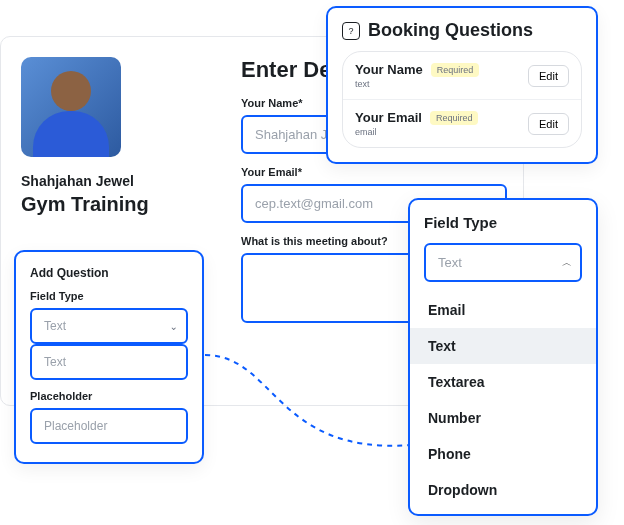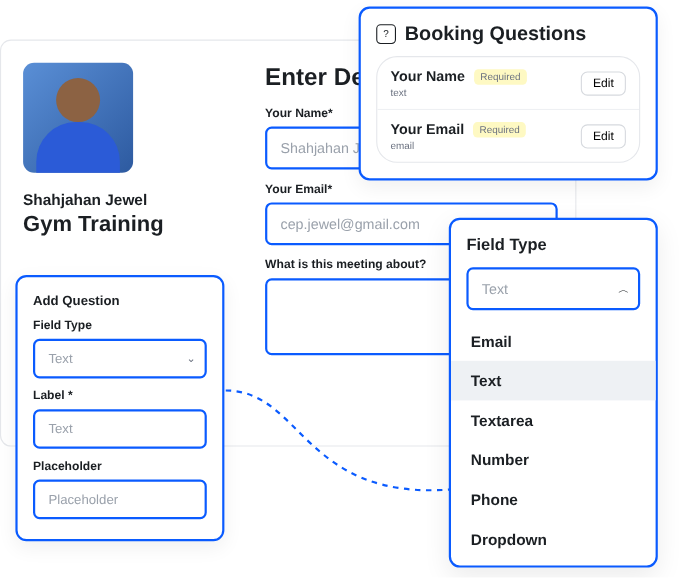--- a/index.html
+++ b/index.html
@@ -189,21 +189,21 @@
     <div class="host-name">Shahjahan Jewel</div>
     <div class="event-title">Gym Training</div>
 
     <div class="main-right">
       <div class="enter-title">Enter De</div>
 
       <div class="form-label">Your Name*</div>
       <div class="text-input">Shahjahan Je</div>
 
       <div class="form-label">Your Email*</div>
-      <div class="text-input">cep.jewel@gmail.com</div>
+      <div class="text-input">cep.text@gmail.com</div>
 
       <div class="form-label">What is this meeting about?</div>
       <div class="textarea"></div>
     </div>
   </div>
 
   <div class="bq-panel">
     <div class="bq-head">
       <div class="bq-icon">?</div>
       <div class="bq-head-title">Booking Questions</div>
@@ -234,21 +234,20 @@
 
   <div class="aq-panel">
     <div class="aq-title">Add Question</div>
 
     <div class="aq-label">Field Type</div>
     <div class="select-wrap">
       <div class="aq-select">Text</div>
       <span class="chev">⌄</span>
     </div>
 
-    <div class="aq-label">Label *</div>
     <div class="aq-input">Text</div>
 
     <div class="aq-label">Placeholder</div>
     <div class="aq-input">Placeholder</div>
   </div>
 
   <svg class="connector" viewBox="0 0 210 120">
     <path d="M 0 5 C 70 5, 70 105, 205 95" fill="none" stroke="#0a5bff" stroke-width="2" stroke-dasharray="5 5"></path>
   </svg>
 

